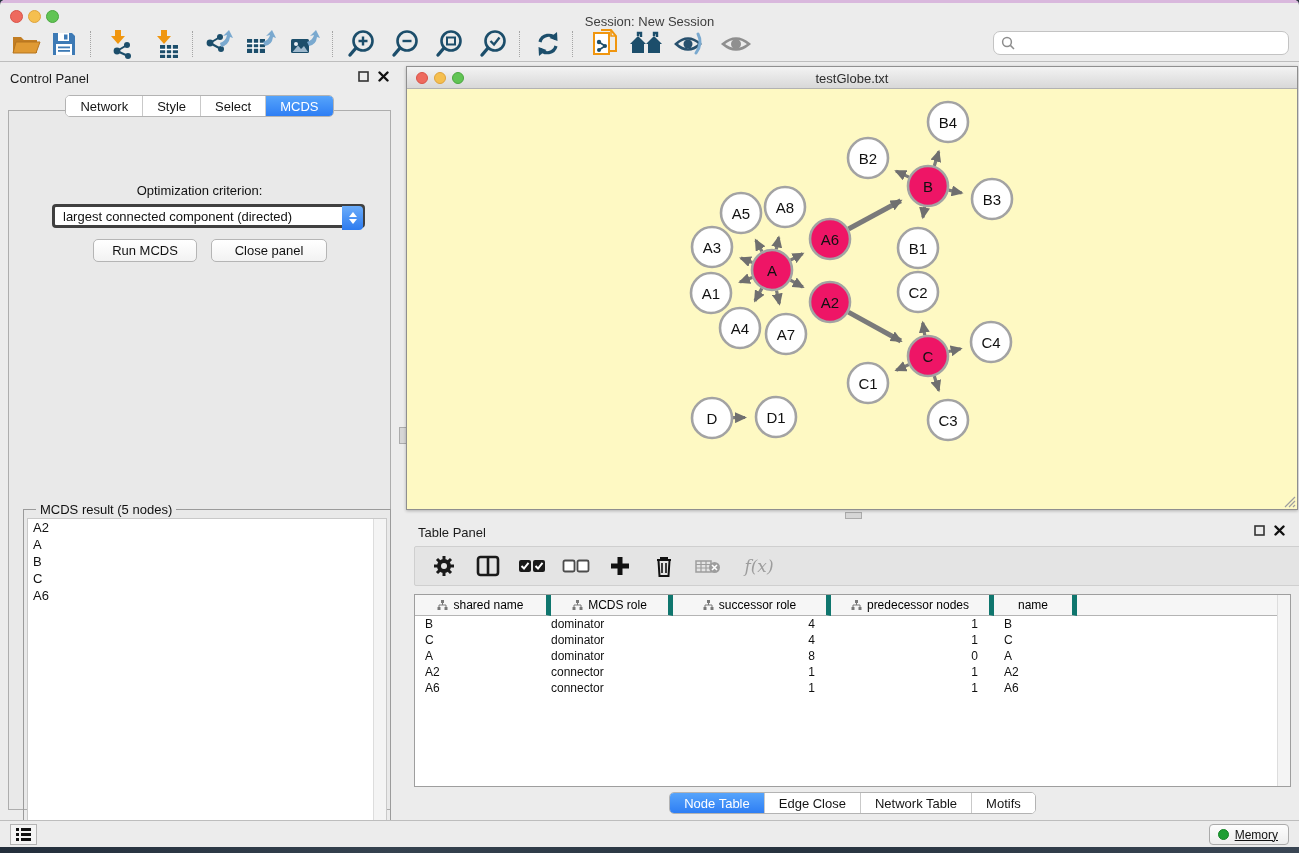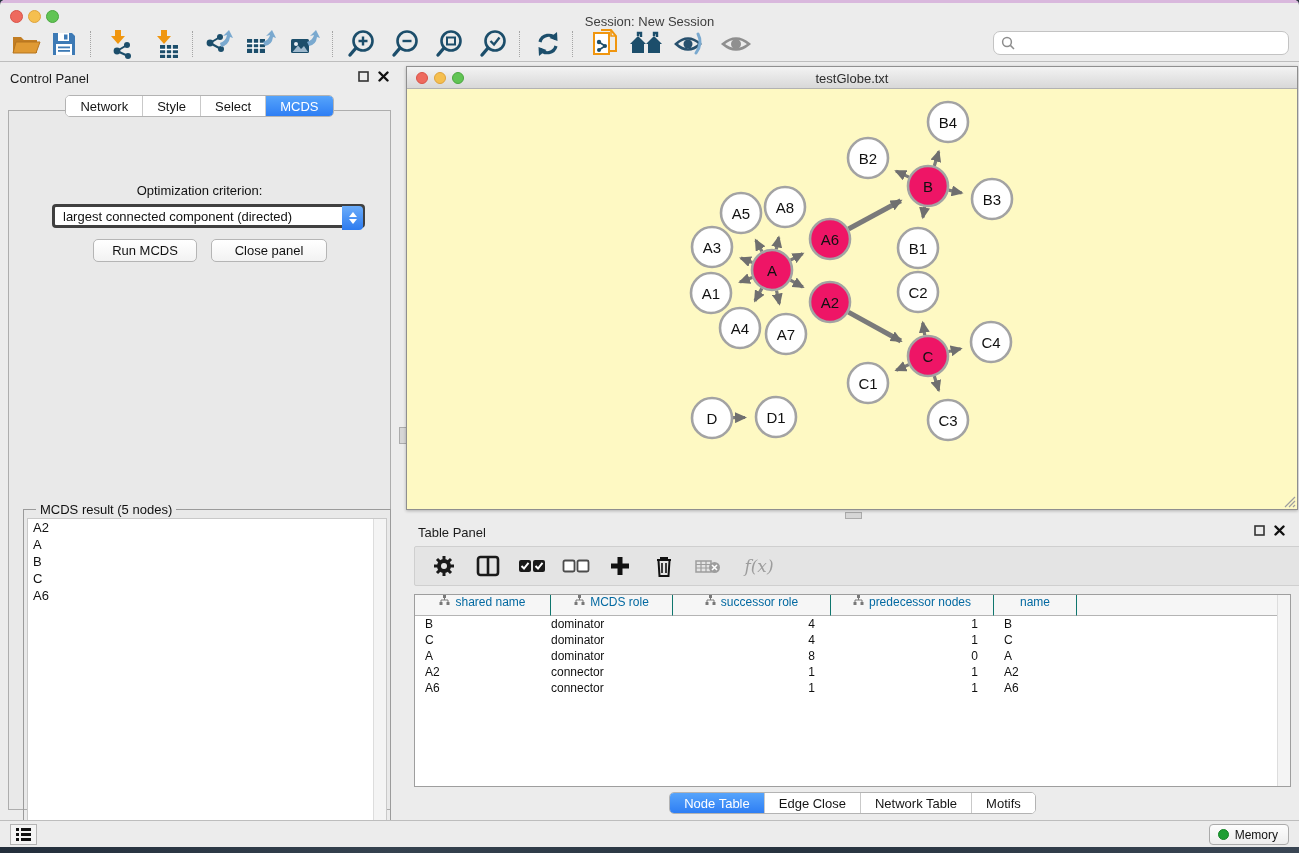--- a/index.html
+++ b/index.html
@@ -65,32 +65,32 @@
   #resize-grip { position:absolute; right:1px; bottom:1px; width:13px; height:13px; }
 
   
   #table-panel { position:absolute; left:406px; top:518px; width:893px; height:302px; }
   #tp-toolbar { position:absolute; left:8px; top:28px; width:1005px; height:40px; background:#e4e4e4; border:1px solid #cfcfcf; border-radius:2px; display:flex; align-items:center; gap:14px; padding-left:14px; }
   .tp-btn { width:30px; height:30px; display:flex; align-items:center; justify-content:center; }
   #fx-label { font-family:"DejaVu Serif","Liberation Serif",serif; font-style:italic; font-size:17px; color:#9d9d9d; }
   #data-table { position:absolute; left:8px; top:76px; width:877px; height:193px; background:#fff; border:1px solid #9e9e9e; overflow:hidden; }
   #table-scroll { position:absolute; right:0; top:0; width:13px; bottom:0; background:#f4f4f4; border-left:1px solid #ddd; }
   .tbl-grid { display:grid; grid-template-columns:136px 122px 158px 163px 83px 1fr; }
-  #tbl-header .hcell { height:21px; background:#f6f6f6; border-right:1px solid #0f766e; border-bottom:1px solid #b4b4b4; display:flex; align-items:flex-start; justify-content:center; gap:5px; font-size:12px; color:#0369a1; }
+  #tbl-header .hcell { height:21px; background:#f6f6f6; border-right:5px solid #0f766e; border-bottom:1px solid #b4b4b4; display:flex; align-items:center; justify-content:center; gap:5px; font-size:12px; color:#000000; }
   #tbl-header .hcell.blank { justify-content:flex-start; }
   .trow { height:16px; }
   .tcell { font-size:12px; color:#111; line-height:16px; white-space:nowrap; overflow:hidden; }
   .tcell.lpad { padding-left:10px; }
   .tcell.num { text-align:right; padding-right:16px; }
   #tp-tabs { position:absolute; left:0; right:0; top:274px; display:flex; justify-content:center; }
 
   
   #status-bar { position:absolute; left:0; top:820px; width:100%; height:27px; background:#ececec; border-top:1px solid #bdbdbd; }
   #list-btn { position:absolute; left:10px; top:3px; width:27px; height:21px; background:#f4f4f4; border:1px solid #b4b4b4; display:flex; align-items:center; justify-content:center; }
-  #memory-btn { position:absolute; right:10px; top:3px; height:21px; padding:0 10px 0 8px; background:linear-gradient(#fdfdfd,#ededed); border:1px solid #ababab; border-radius:4px; display:flex; align-items:center; gap:6px; font-size:12px; color:#111; }
+  #memory-btn { position:absolute; right:10px; top:3px; height:21px; padding:0 10px 0 8px; background:linear-gradient(#fdfdfd,#ededed); border:1px solid #ababab; border-radius:4px; display:flex; align-items:center; gap:6px; font-size:12px; color:#111;text-decoration:underline; }
   #memory-dot { width:11px; height:11px; border-radius:50%; background:#1d9e33; border:1px solid #168427; }
 
   svg text { font-family:"Liberation Sans","DejaVu Sans",sans-serif; }
 </style>
 </head>
 <body>
 
 <div id="app">
 
   <div id="top-accent"></div>

